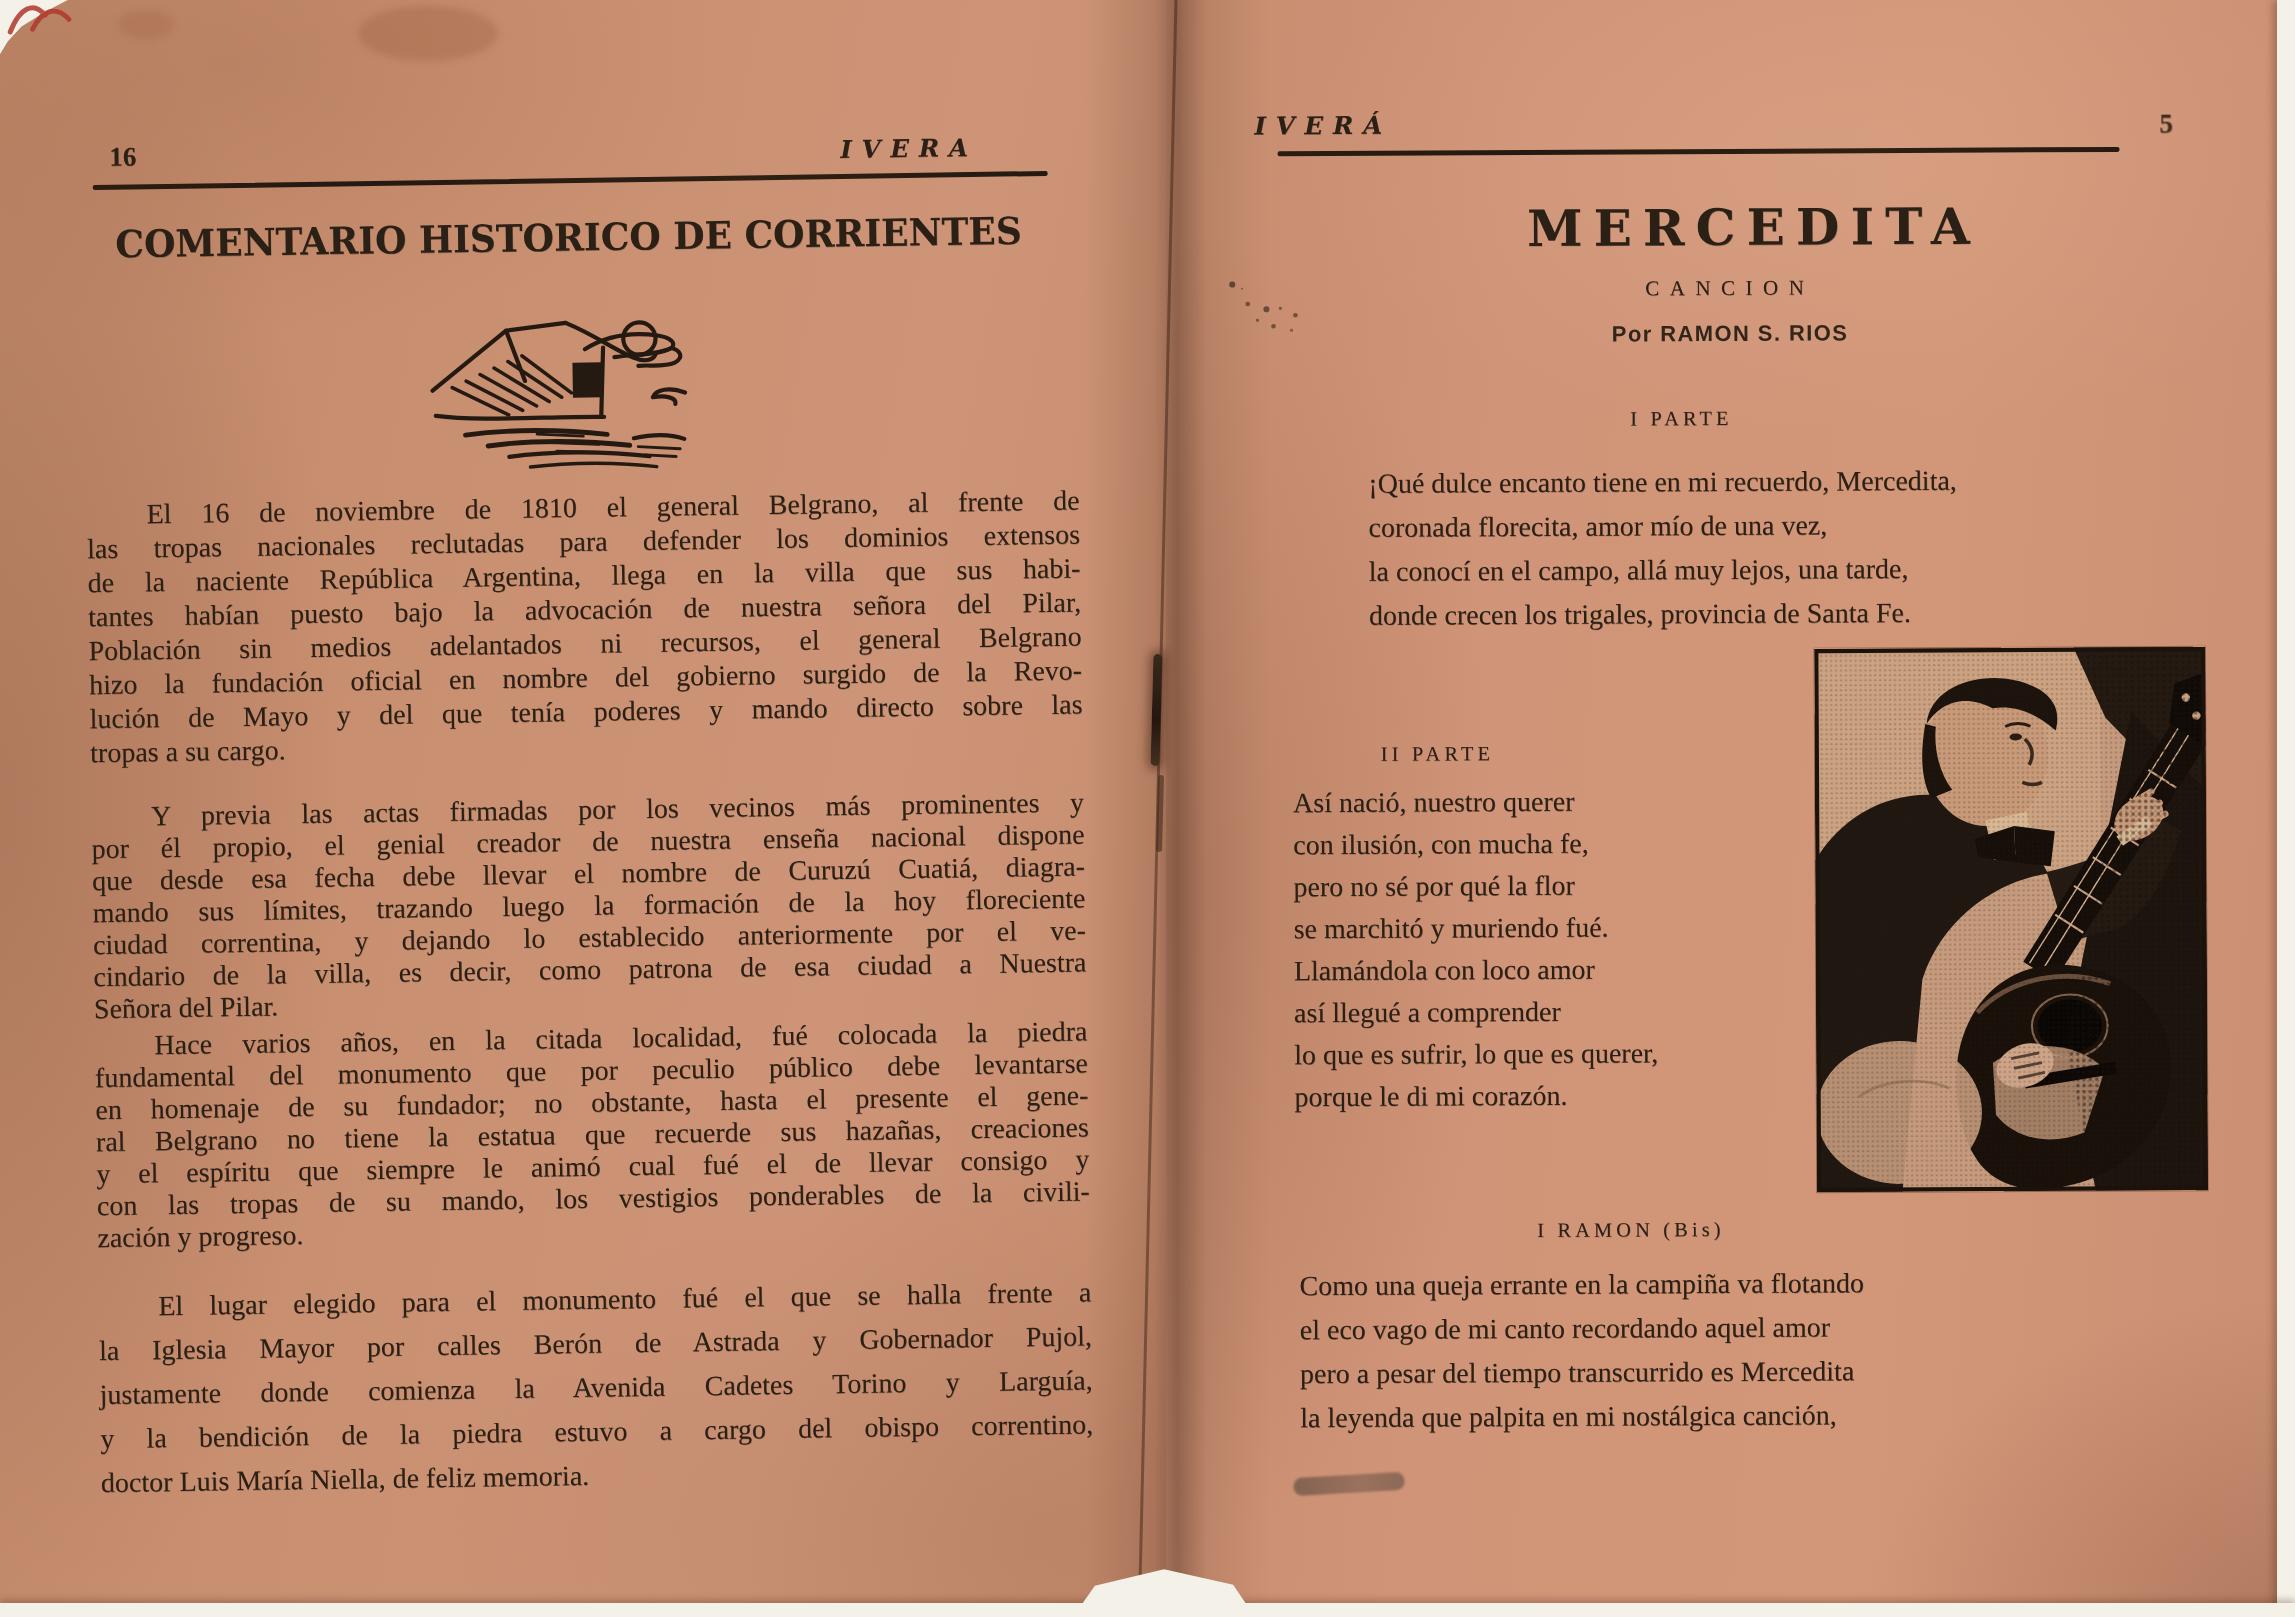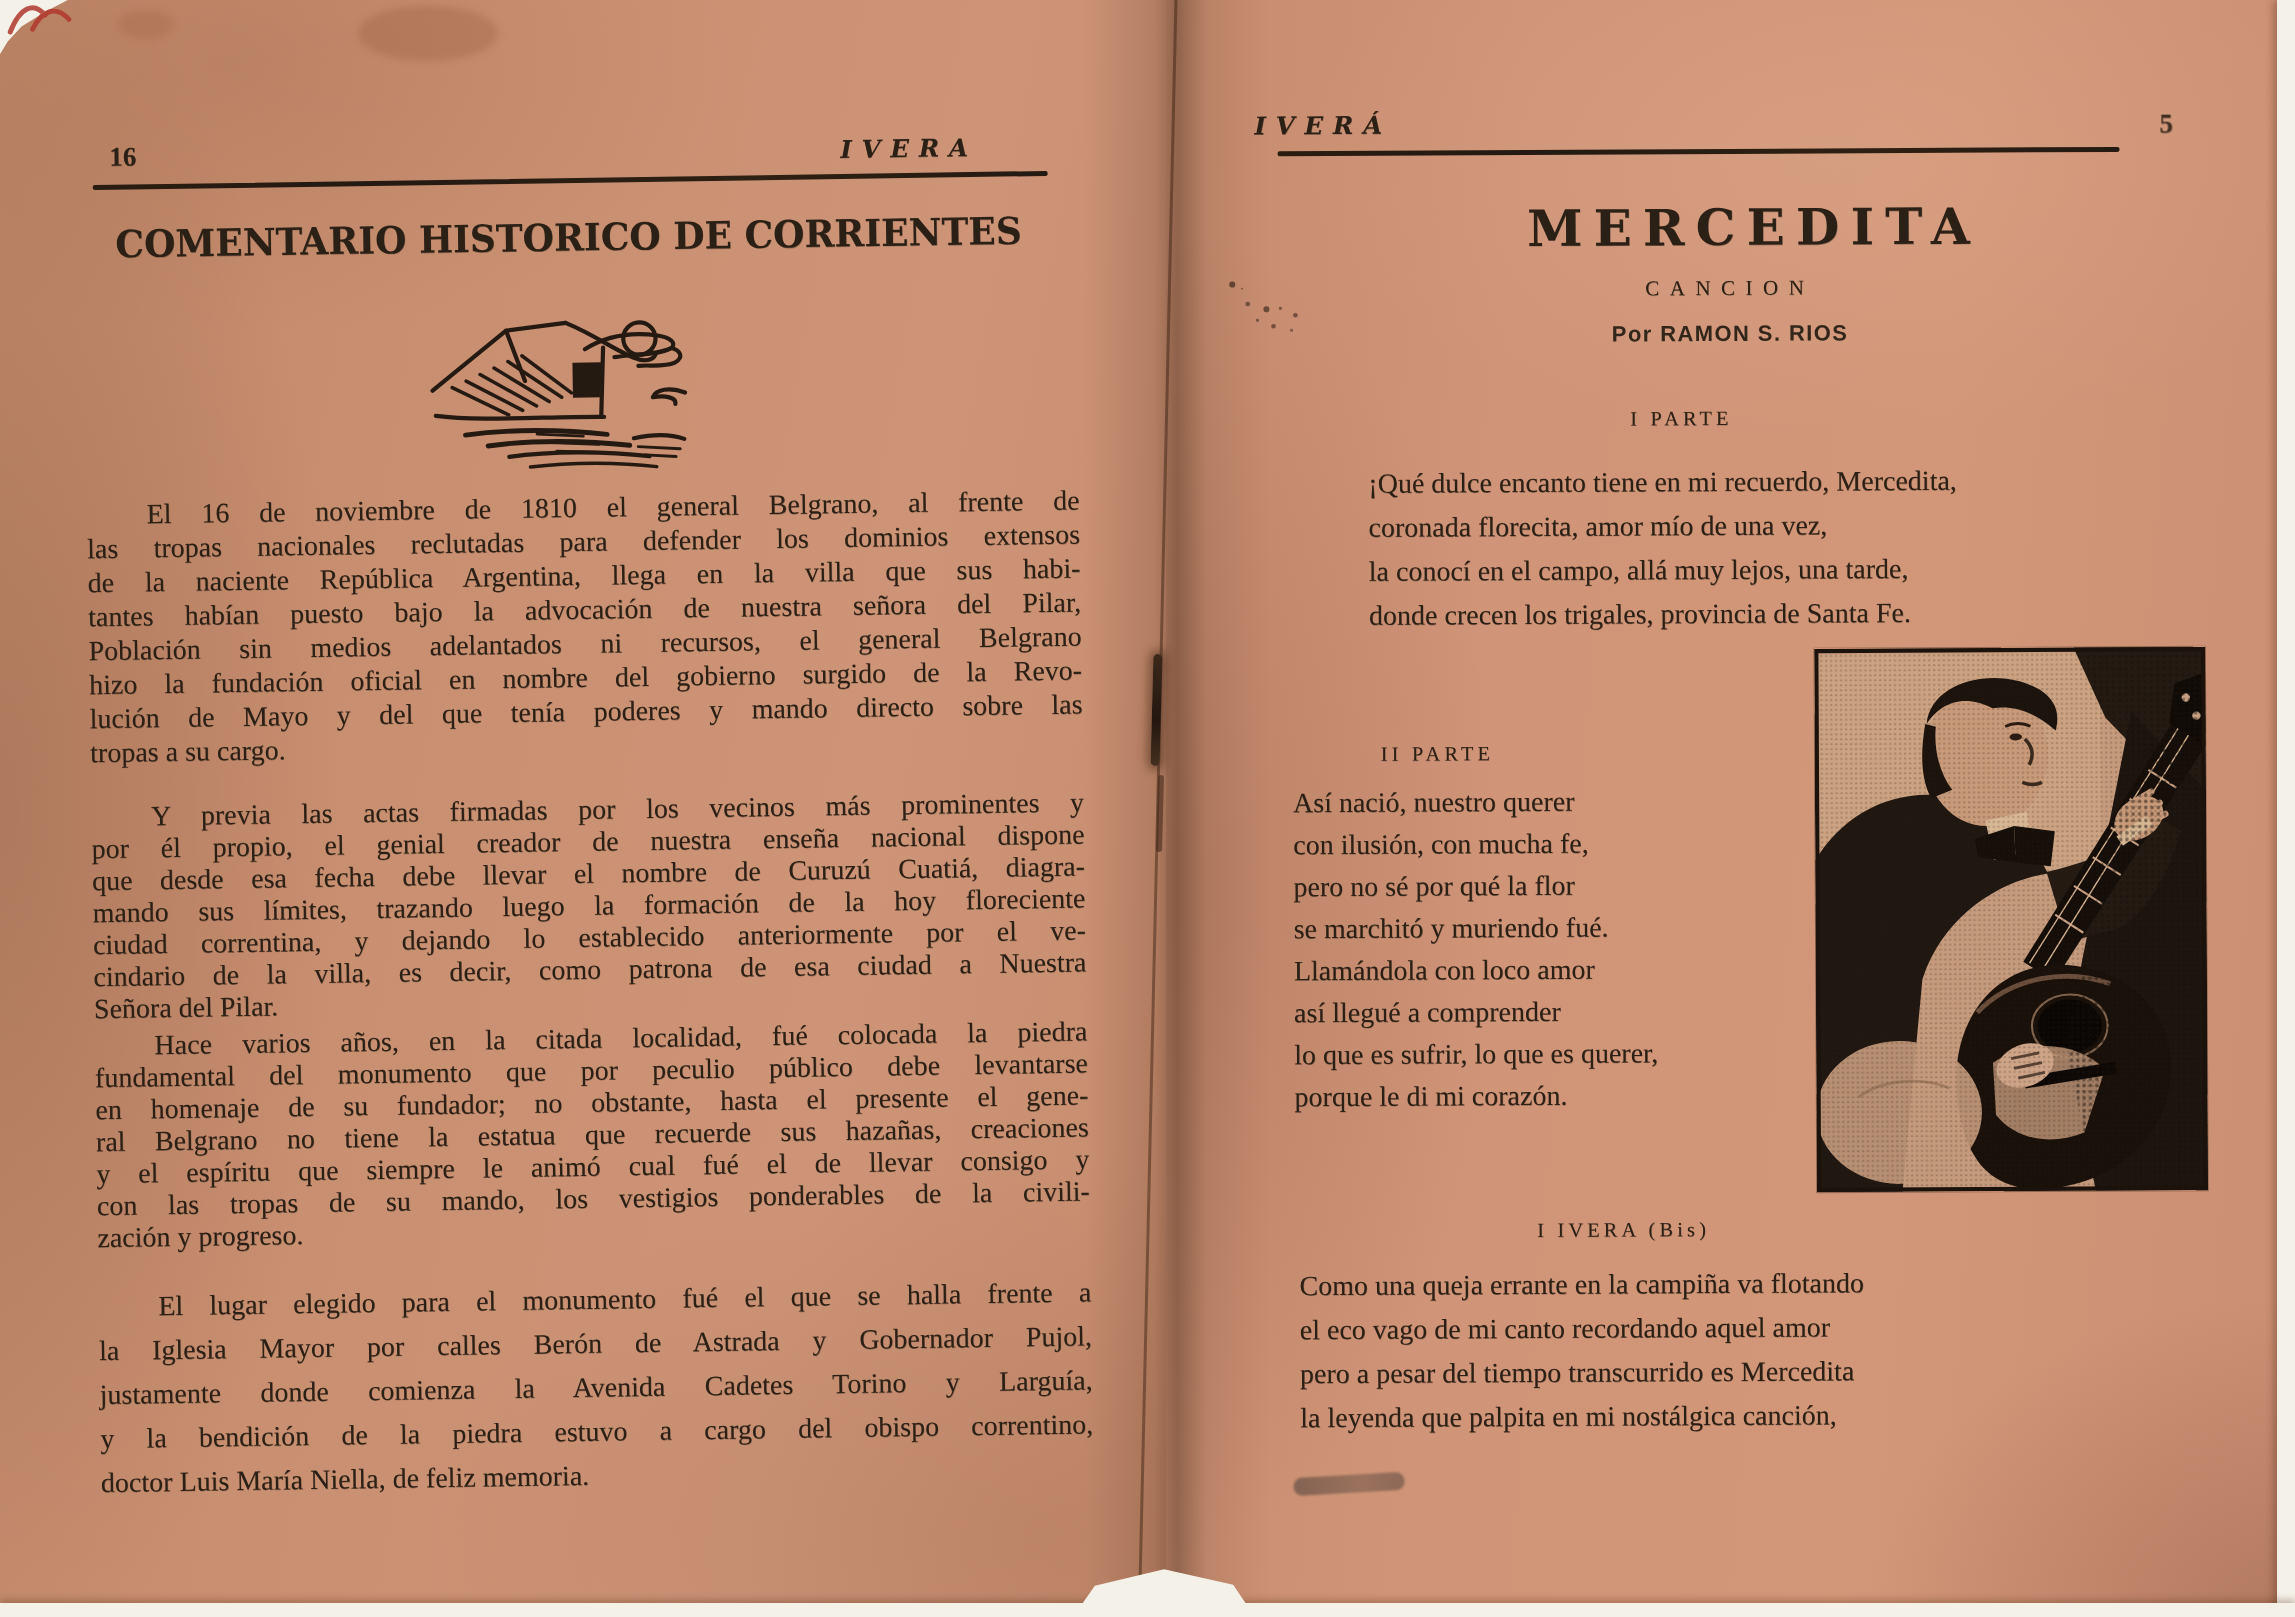--- a/index.html
+++ b/index.html
@@ -296,21 +296,21 @@
 
       <ellipse cx="118" cy="662" rx="118" ry="102" fill="#c49a7c" opacity="0.92"></ellipse>
       <path d="M60,640 C90,616 150,610 190,628" stroke="#8a6a50" stroke-width="4" fill="none" opacity="0.6"></path>
 
       <rect width="558" height="775" fill="url(#dots)" opacity="0.45"></rect>
       <polygon points="370,0 558,0 558,250 415,100" fill="url(#dots2)"></polygon>
       <polygon points="452,92 558,205 558,775 398,775 356,566" fill="url(#dots2)"></polygon>
       <rect x="3" y="3" width="552" height="769" fill="none" stroke="#1b120b" stroke-width="6"></rect>
     </svg>
 
-    <div class="part-heading h-part3 ink">I IVERA (Bis)</div>
+    <div class="part-heading h-part3 ink">I RAMON (Bis)</div>
     <div class="verse verse3 ink">
         <span class="vline first-line">Como una queja errante en la campiña va flotando</span>
         <span class="vline">el eco vago de mi canto recordando aquel amor</span>
         <span class="vline">pero a pesar del tiempo transcurrido es Mercedita</span>
         <span class="vline last-line">la leyenda que palpita en mi nostálgica canción,</span>
       </div>
 
     <div class="ink-speckles"></div>
     <div class="pencil-smudge"></div>
   </div>

